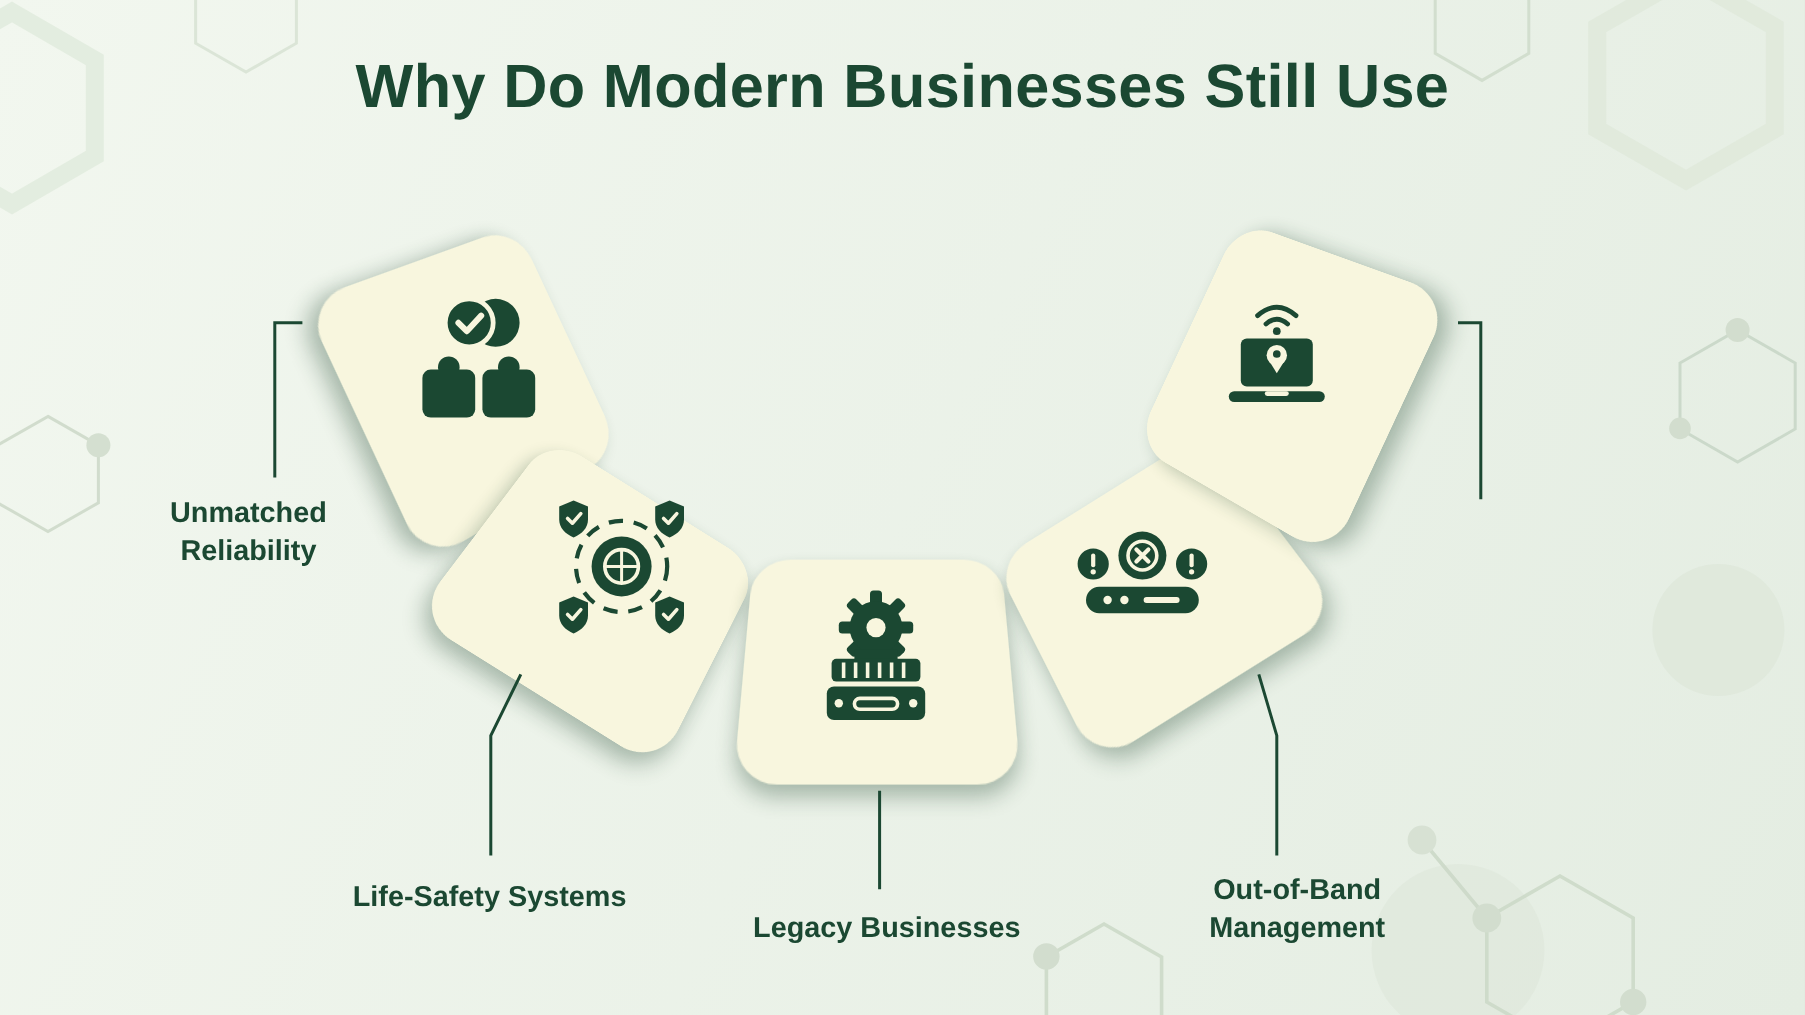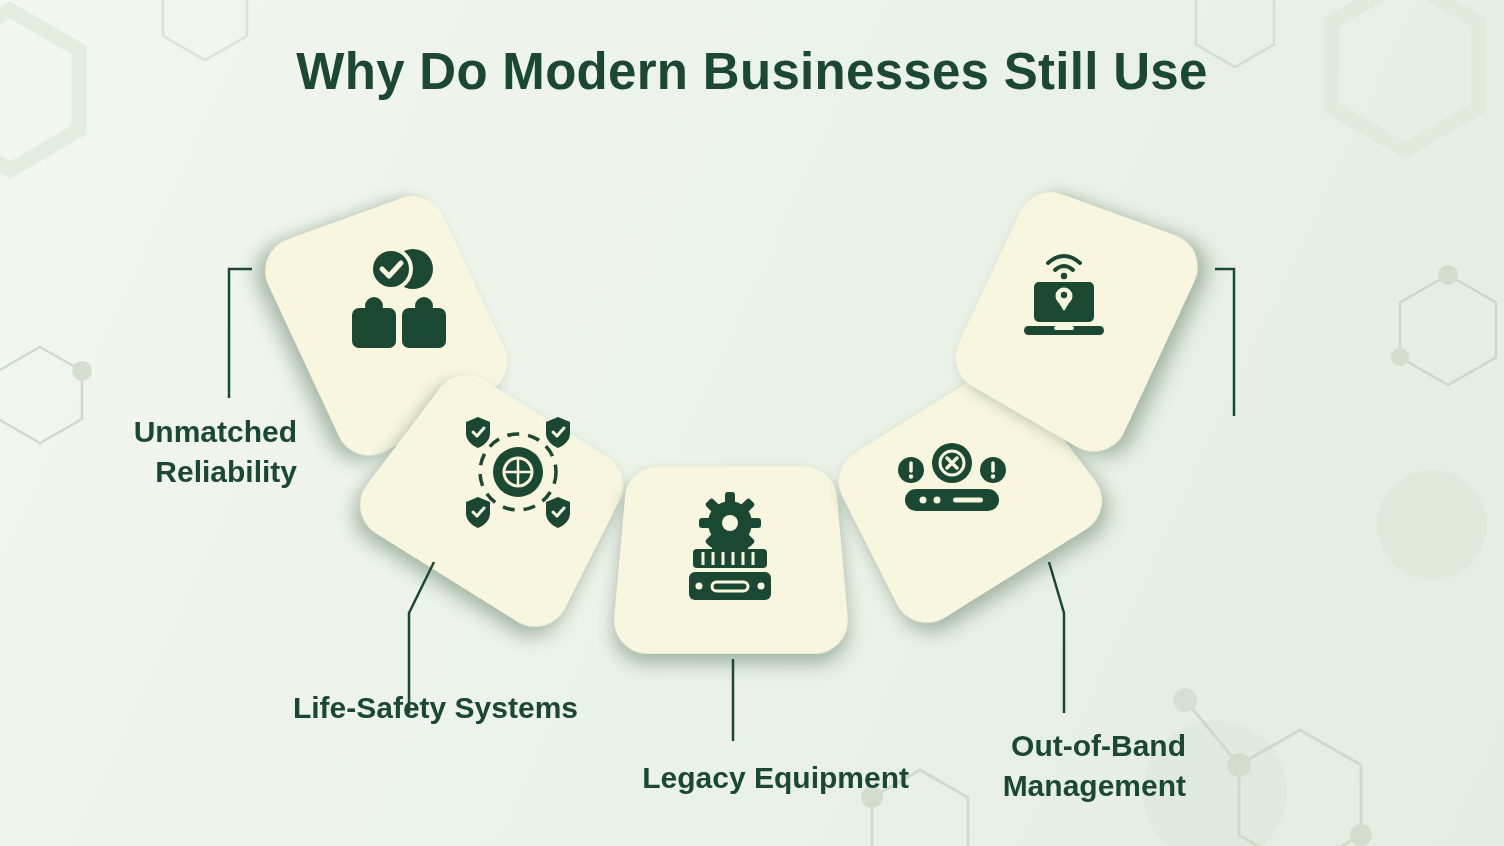--- a/index.html
+++ b/index.html
@@ -35,24 +35,24 @@
   .petal4{left:851px;top:390px;transform:rotate(-32deg) perspective(400px) rotateX(18deg);}
   .petal5{left:957px;top:216px;transform:rotate(-65deg) perspective(400px) rotateX(18deg);}
   .icon-box{position:absolute;z-index:3;}
   .icon1{left:338px;top:238px;width:120px;height:120px;}
   .icon2{left:458px;top:410px;width:120px;height:120px;}
   .icon3{left:665px;top:483px;width:130px;height:130px;}
   .icon4{left:887px;top:433px;width:130px;height:90px;}
   .icon5{left:1004px;top:237px;width:120px;height:120px;}
   .seg-label{
     position:absolute;z-index:3;color:var(--dark);
-    font-size:30px;font-weight:700;line-height:1.33;text-align:right;
+    font-size:24px;font-weight:700;line-height:1.33;text-align:center;
   }
   .label1{left:117px;top:412px;width:180px;}
-  .label2{left:238px;top:688px;width:340px;}
+  .label2{left:238px;top:732px;width:340px;}
   .label3{left:569px;top:758px;width:340px;}
   .label4{left:976px;top:726px;width:210px;}
   .label5{left:1090px;top:440px;width:320px;}
 </style>
 </head>
 <body>
 
 <div class="stage">
 
   <svg class="bg-decor" viewBox="0 0 1504 846">
@@ -182,16 +182,16 @@
       <circle cx="60" cy="59" r="8.5" fill="#f8f6de"></circle>
       <path d="M52.5 62 L67.5 62 L60 74 Z" fill="#f8f6de"></path>
       <circle cx="60" cy="58" r="3.2" fill="#1b4832"></circle>
       <rect x="20" y="89" width="80" height="9" rx="4.5" fill="#1b4832"></rect>
       <rect x="50" y="89" width="20" height="4" rx="2" fill="#f8f6de"></rect>
     </svg>
   </div>
 
   <div class="seg-label label1">Unmatched Reliability</div>
   <div class="seg-label label2">Life-Safety Systems</div>
-  <div class="seg-label label3">Legacy Equipment</div>
+  <div class="seg-label label3">Legacy Businesses</div>
   <div class="seg-label label4">Out-of-Band Management</div>
 
 </div>
 
 </body></html>

